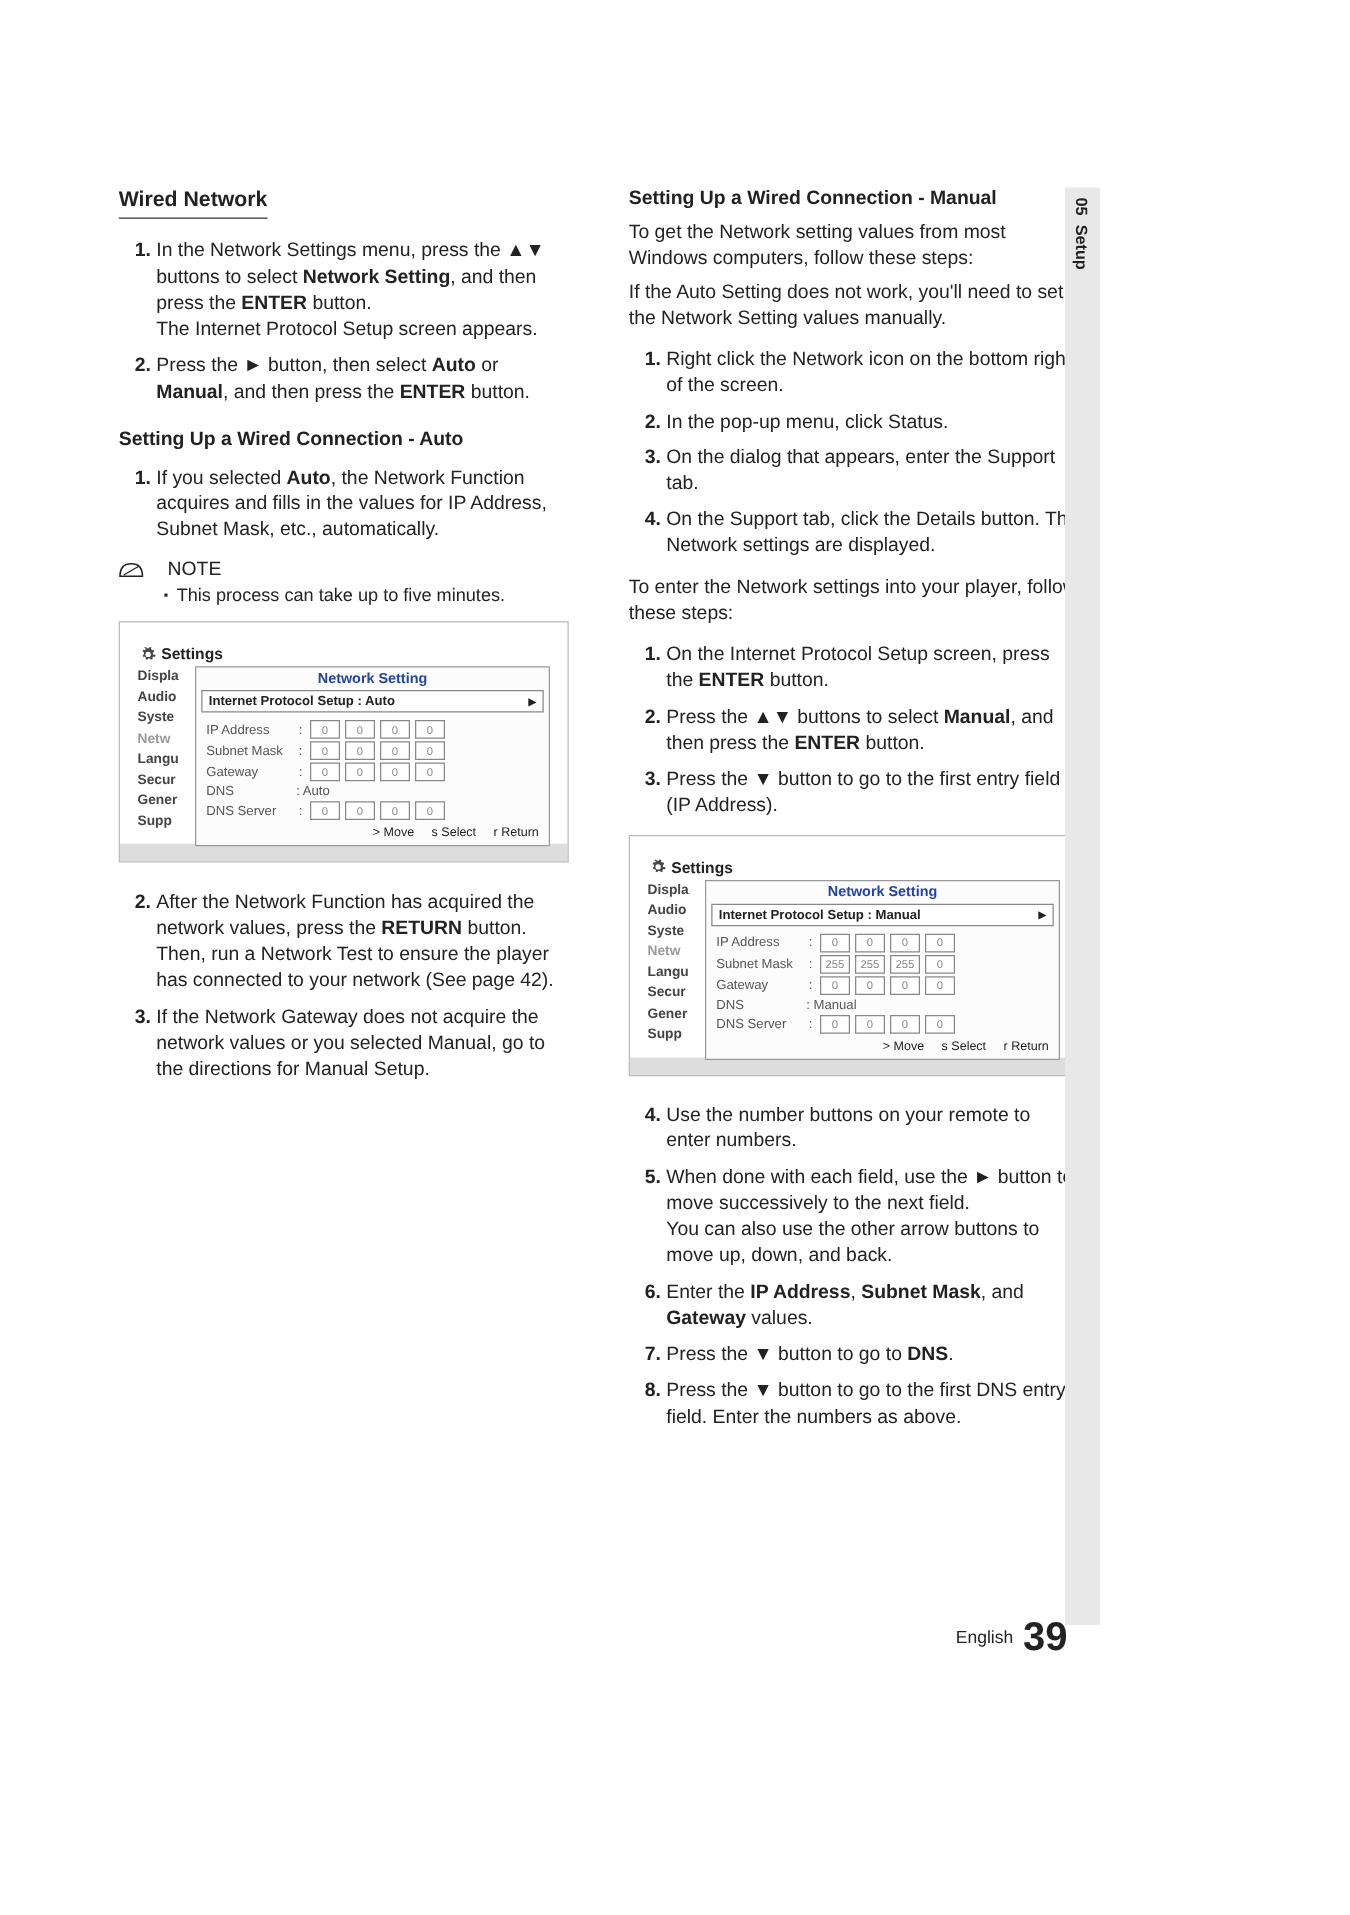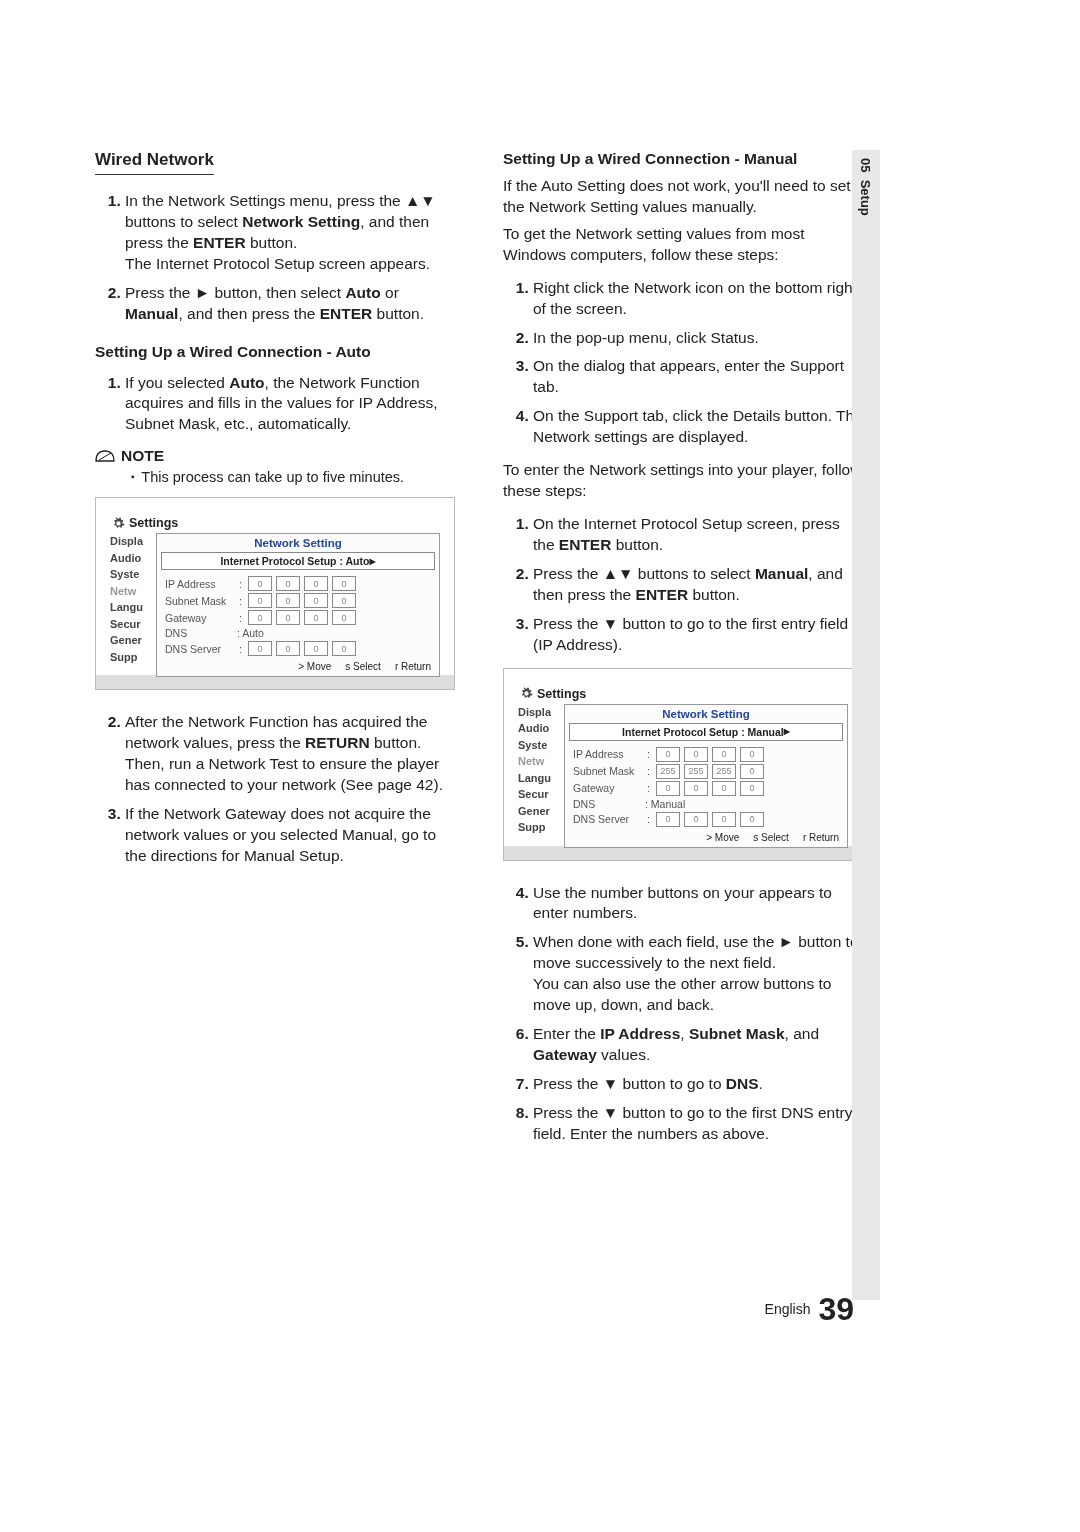--- a/index.html
+++ b/index.html
@@ -62,22 +62,22 @@
     margin-bottom: 8px;
     line-height: 1.35;
   }
   ol > li::marker {
     font-weight: bold;
   }
   p { line-height: 1.35; margin: 6px 0; }
   .note-row {
     display: flex;
     align-items: center;
-    gap: 6px;
-    font-weight: bold;
+    gap: 19px;
+    font-weight: normal;
     margin-top: 10px;
   }
   .note-icon svg { display: block; }
   .note-body {
     margin: 4px 0 12px 36px;
     font-size: 14.5px;
   }
   .note-body::before {
     content: "▪ ";
     font-size: 10px;
@@ -130,21 +130,21 @@
     font-weight: bold;
     font-size: 11.5px;
     padding: 3px 0 2px 0;
   }
   .osd-proto {
     background: #fff;
     border: 1px solid #888;
     margin: 1px 4px 5px 4px;
     padding: 2px 5px;
     display: flex;
-    justify-content: center;
+    justify-content: space-between;
     align-items: center;
     font-weight: bold;
     font-size: 10.5px;
   }
   .osd-proto .arrow { font-size: 8px; }
   .osd-row {
     display: flex;
     align-items: center;
     padding: 1px 8px;
     gap: 4px;
@@ -302,22 +302,22 @@
       </div>
 
       <ol start="2">
         <li>After the Network Function has acquired the network values, press the <b>RETURN</b> button. Then, run a Network Test to ensure the player has connected to your network (See page 42).</li>
         <li>If the Network Gateway does not acquire the network values or you selected Manual, go to the directions for Manual Setup.</li>
       </ol>
     </div>
 
     <div class="col">
       <h3 class="sub" style="margin-top:0">Setting Up a Wired Connection - Manual</h3>
+      <p>To get the Network setting values from most Windows computers, follow these steps:</p>
       <p>If the Auto Setting does not work, you'll need to set the Network Setting values manually.</p>
-      <p>To get the Network setting values from most Windows computers, follow these steps:</p>
 
       <ol>
         <li>Right click the Network icon on the bottom right of the screen.</li>
         <li>In the pop-up menu, click Status.</li>
         <li>On the dialog that appears, enter the Support tab.</li>
         <li>On the Support tab, click the Details button. The Network settings are displayed.</li>
       </ol>
 
       <p>To enter the Network settings into your player, follow these steps:</p>
 
@@ -392,21 +392,21 @@
             <div class="osd-footer">
               <span>&gt; Move</span>
               <span>s Select</span>
               <span>r Return</span>
             </div>
           </div>
         </div>
       </div>
 
       <ol start="4">
-        <li>Use the number buttons on your appears to enter numbers.</li>
+        <li>Use the number buttons on your remote to enter numbers.</li>
         <li>When done with each field, use the ► button to move successively to the next field.<br>You can also use the other arrow buttons to move up, down, and back.</li>
         <li>Enter the <b>IP Address</b>, <b>Subnet Mask</b>, and <b>Gateway</b> values.</li>
         <li>Press the ▼ button to go to <b>DNS</b>.</li>
         <li>Press the ▼ button to go to the first DNS entry field. Enter the numbers as above.</li>
       </ol>
     </div>
   </div>
 
   <div class="page-footer">
     <span>English</span>

